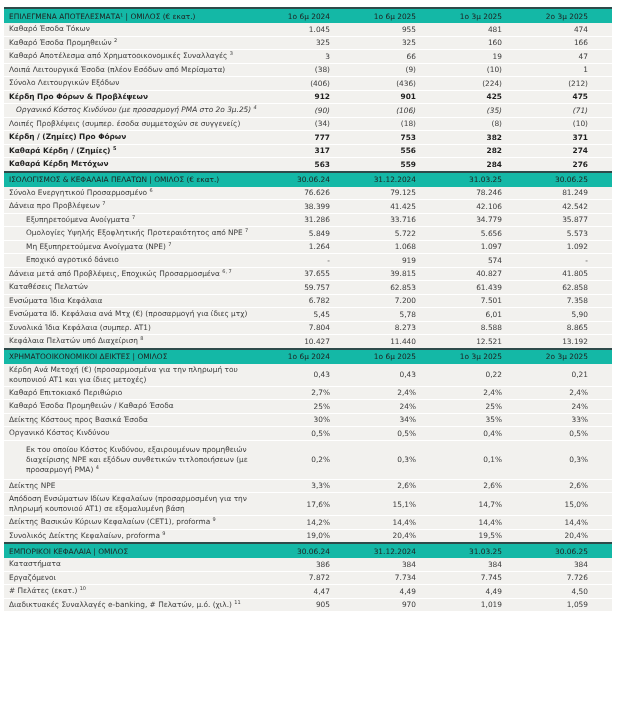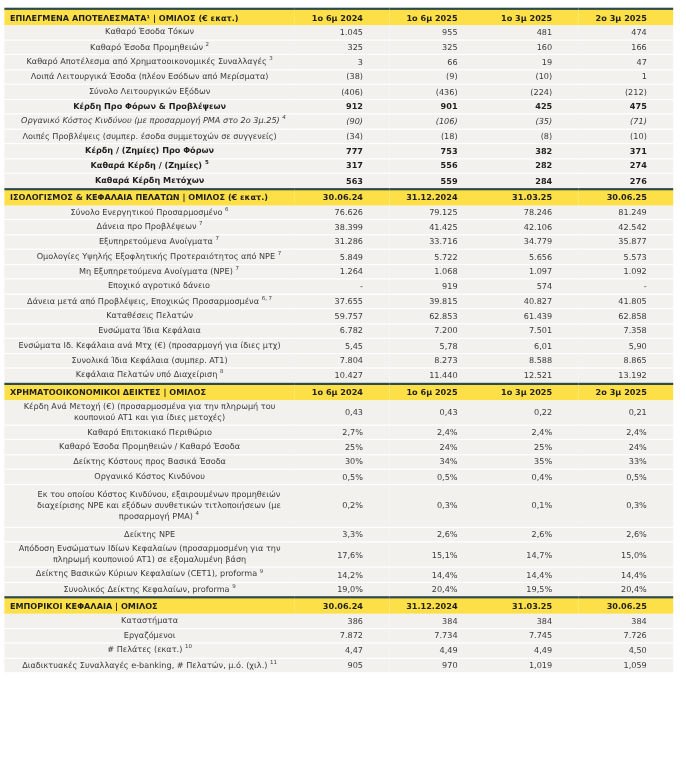--- a/index.html
+++ b/index.html
@@ -1,26 +1,26 @@
 <!DOCTYPE html>
 <html><head>
 <meta charset="utf-8">
 <style>
   html, body { margin:0; padding:0; background:#ffffff; }
   body { width:624px; height:706px; overflow:hidden; font-family:"DejaVu Sans", sans-serif; color:#3b3b3b; }
   .page { position:absolute; left:4px; top:7px; width:608px; }
   table { border-collapse:collapse; width:608px; table-layout:fixed; font-size:7.4px; }
   col.c0 { width:264px; } col.cn { width:86px; }
-  tr.hdr td { background:#fde047; font-weight:bold; color:#1f1f1f; height:14px; border-top:2px solid #2e4a4a; }
+  tr.hdr td { background:#14b8a6; font-weight:normal; color:#1f1f1f; height:14px; border-top:2px solid #2e4a4a; }
   tr.hdr td.num { color:#1f1f1f; }
   tr.row td { background:#f2f1ee; height:12.5px; border-bottom:1px solid #ffffff; }
   tr.row.tall td { height:22px; }
   tr.row.xtall td { height:38px; }
   td { padding:0 5px; white-space:nowrap; vertical-align:middle; }
-  td.lbl { white-space:normal; line-height:10px;text-align:center; }
+  td.lbl { white-space:normal; line-height:10px; }
   td.num { text-align:right; padding-right:24px; }
   tr.bold td { font-weight:bold; color:#1f1f1f; }
   tr.ital td { font-style:italic; }
   td.ind { padding-left:22px; }
   tr.ital td.ind { padding-left:12px; }
   sup { font-size:5px; vertical-align:super; line-height:0; }
 </style>
 </head>
 <body>
 

